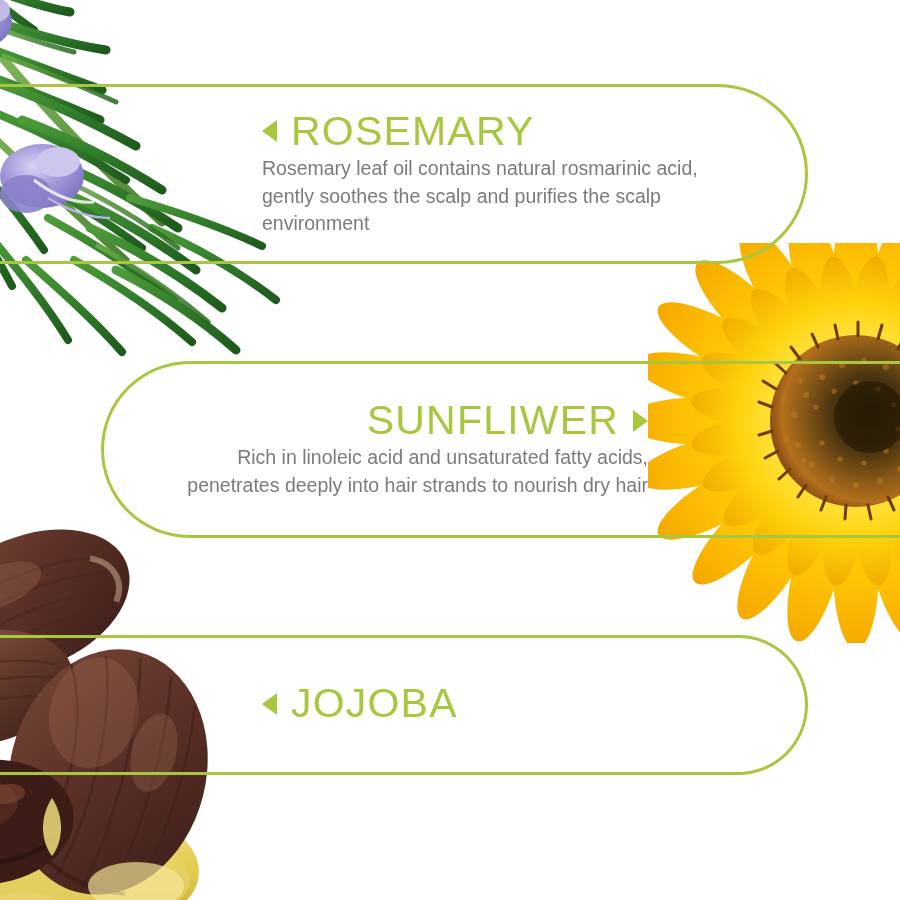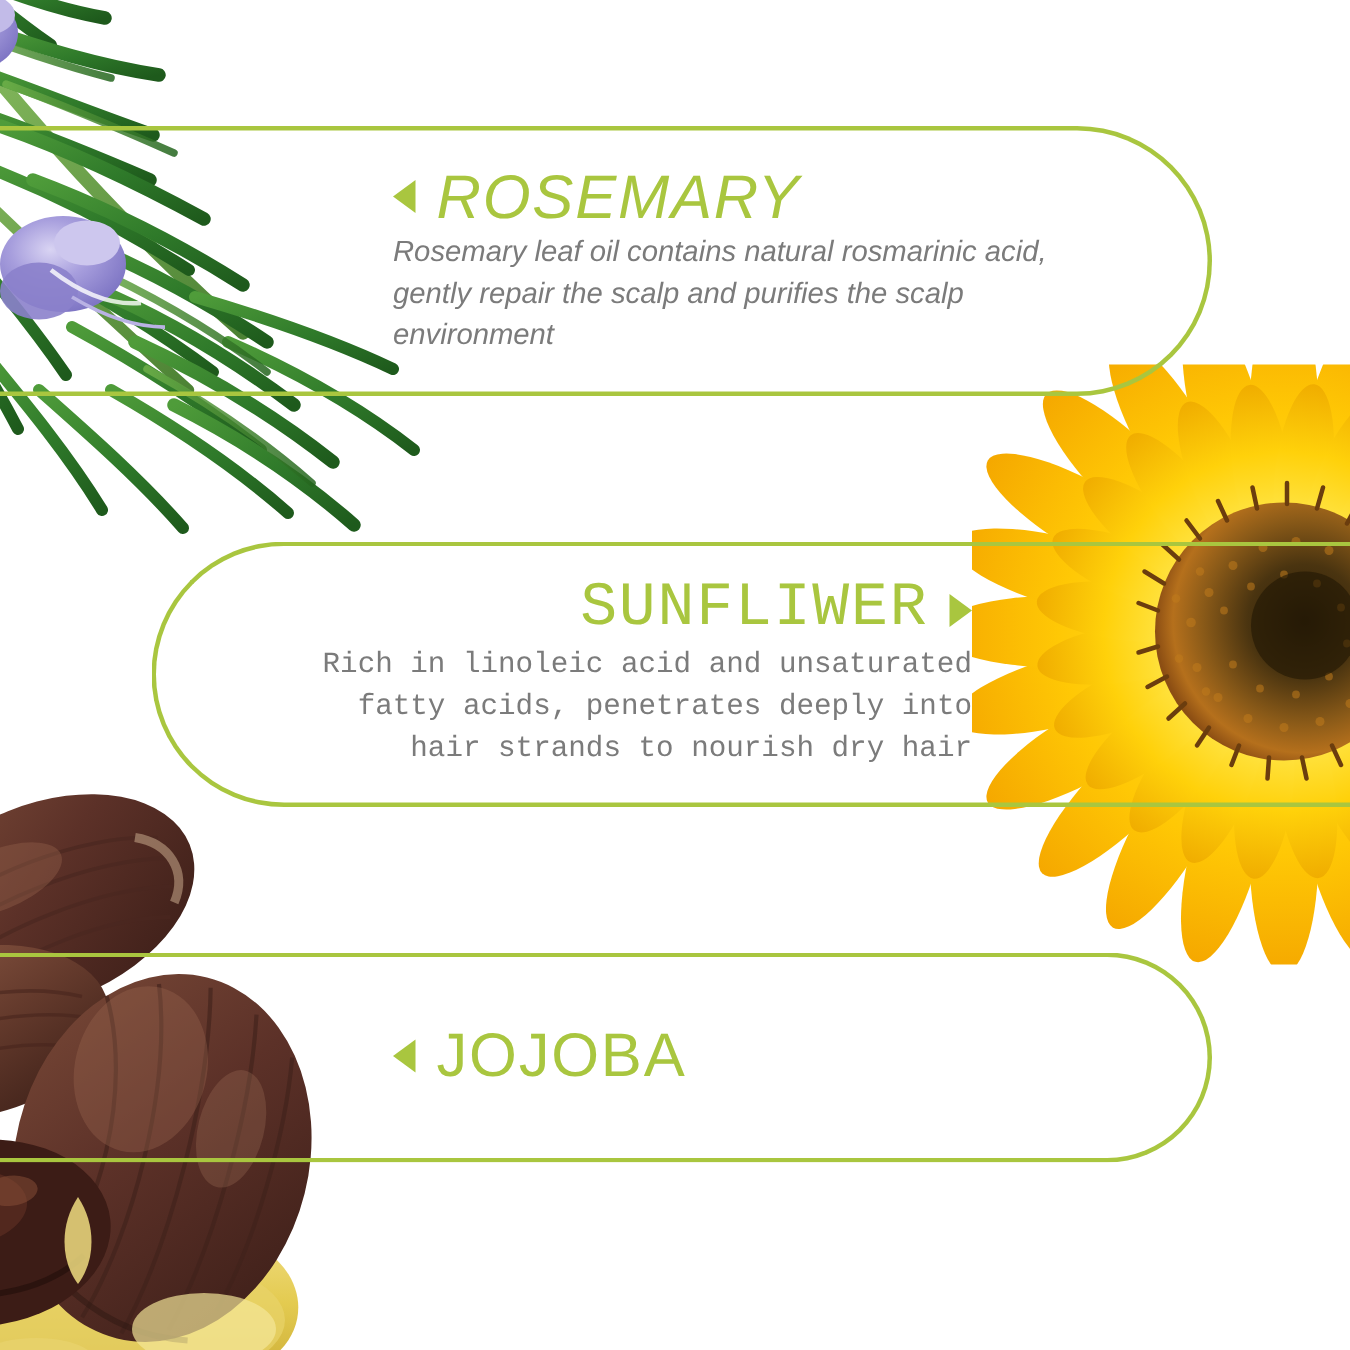--- a/index.html
+++ b/index.html
@@ -410,31 +410,31 @@
       </g>
 
       <g opacity="0.85">
         <path d="M92 278 C 104 296, 104 320, 92 336 C 80 320, 80 296, 92 278 Z" fill="#f0dd80"></path>
         <ellipse cx="176" cy="366" rx="48" ry="24" fill="#f5e79a" opacity="0.8"></ellipse>
         <ellipse cx="64" cy="388" rx="40" ry="16" fill="#e9d470" opacity="0.75"></ellipse>
       </g>
     </svg>
   </div>
 
-  <div class="card open-left" id="card-rosemary" style="left:0px; top:84px; width:808px; height:180px;font-style:italic;">
+  <div class="card open-left" id="card-rosemary" style="left:0px; top:84px; width:808px; height:180px;">
     <div class="card-inner" style="left:262px; right:80px;">
       <div class="head-row">
         <span class="arrow left"></span>
         <span class="title">ROSEMARY</span>
       </div>
-      <div class="desc left">Rosemary leaf oil contains natural rosmarinic acid, gently repair the scalp and purifies the scalp environment</div>
+      <div class="desc left">Rosemary leaf oil contains natural rosmarinic acid, gently soothes the scalp and purifies the scalp environment</div>
     </div>
   </div>
 
-  <div class="card open-right" id="card-sunfliwer" style="left:101px; top:361px; width:799px; height:177px;font-family:Liberation Mono, monospace;">
+  <div class="card open-right" id="card-sunfliwer" style="left:101px; top:361px; width:799px; height:177px;">
     <div class="card-inner" style="left:80px; right:252px;">
       <div class="head-row align-right">
         <span class="title">SUNFLIWER</span>
         <span class="arrow right"></span>
       </div>
       <div class="desc right">Rich in linoleic acid and unsaturated fatty acids, penetrates deeply into hair strands to nourish dry hair</div>
     </div>
   </div>
 
   <div class="card open-left" id="card-jojoba" style="left:0px; top:635px; width:808px; height:140px;">

